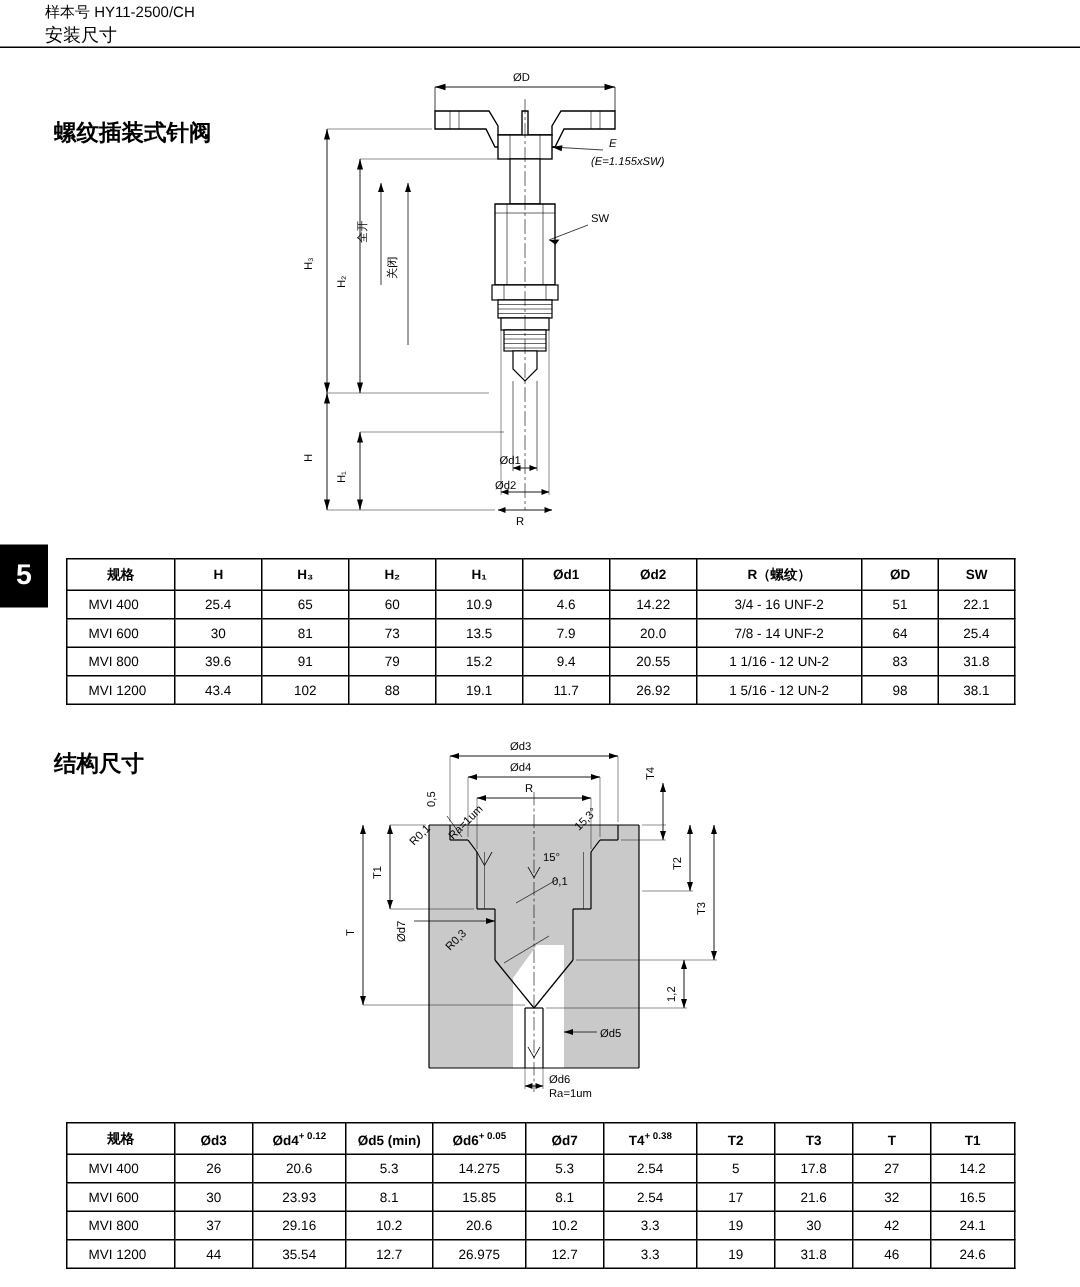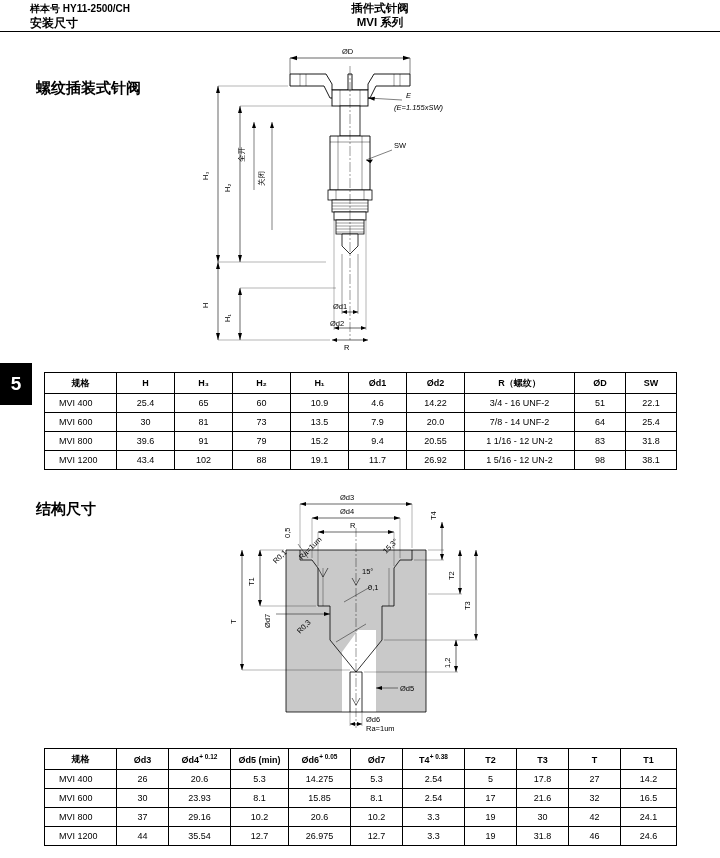--- a/index.html
+++ b/index.html
@@ -22,21 +22,21 @@
     top: 0; left: 0;
     width: 720px;
     height: 34px;
   }
   .header-left {
     position: absolute;
     left: 30px;
     top: 2px;
     font-size: 10px;
     line-height: 14px;
-    font-weight: bold;
+    font-weight: normal;
   }
   .header-left .line2 {
     font-size: 12px;
   }
   .header-center {
     position: absolute;
     left: 300px;
     top: 1px;
     text-align: center;
     width: 160px;
@@ -122,24 +122,20 @@
     font-family: "Liberation Sans", sans-serif;
   }
 </style>
 </head>
 <body>
 
 <div class="header">
   <div class="header-left">
     <div class="line1">样本号 HY11-2500/CH</div>
     <div class="line2">安装尺寸</div>
-  </div>
-  <div class="header-center">
-    <div>插件式针阀</div>
-    <div>MVI 系列</div>
   </div>
   <div class="header-rule"></div>
 </div>
 
 <div class="sec-title" id="title-threaded">螺纹插装式针阀</div>
 <div class="sec-title" id="title-structure">结构尺寸</div>
 
 <div class="chapter-tab">5</div>
 
 <div class="drawing" id="drawing1">

